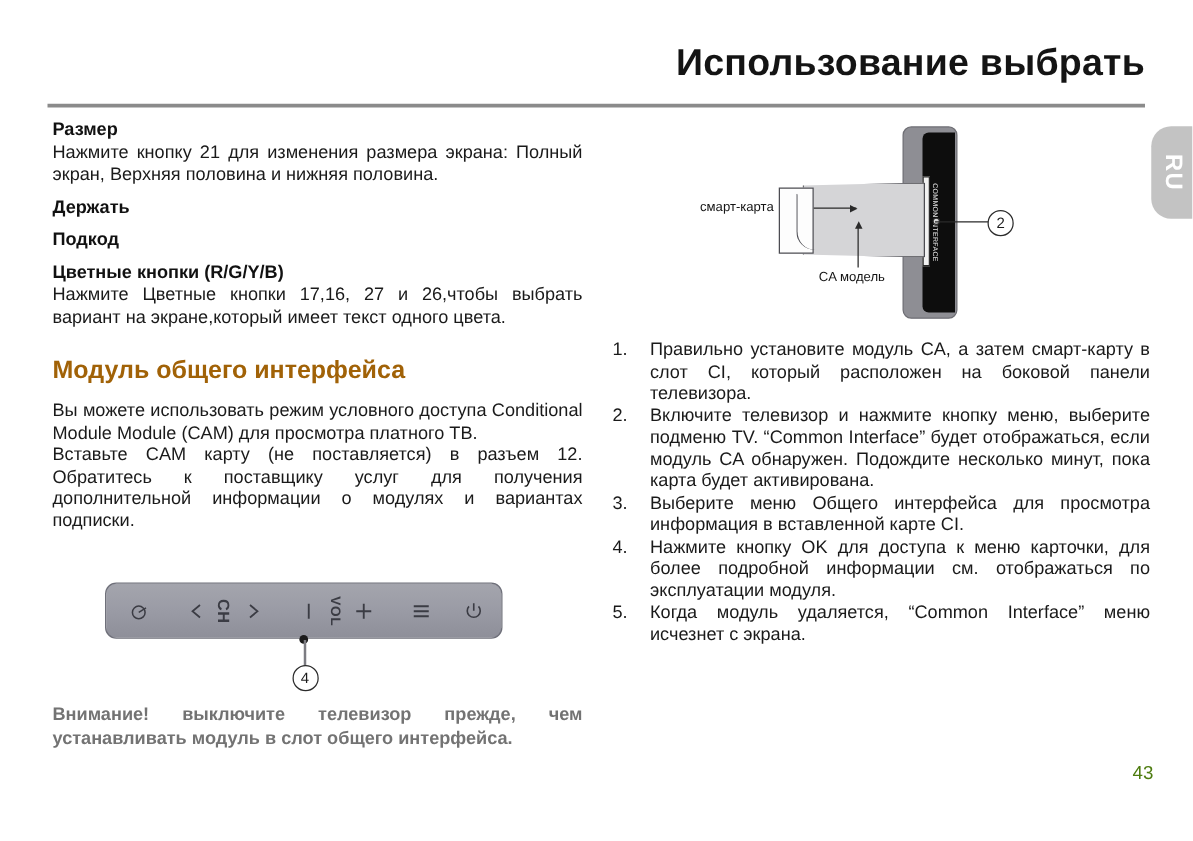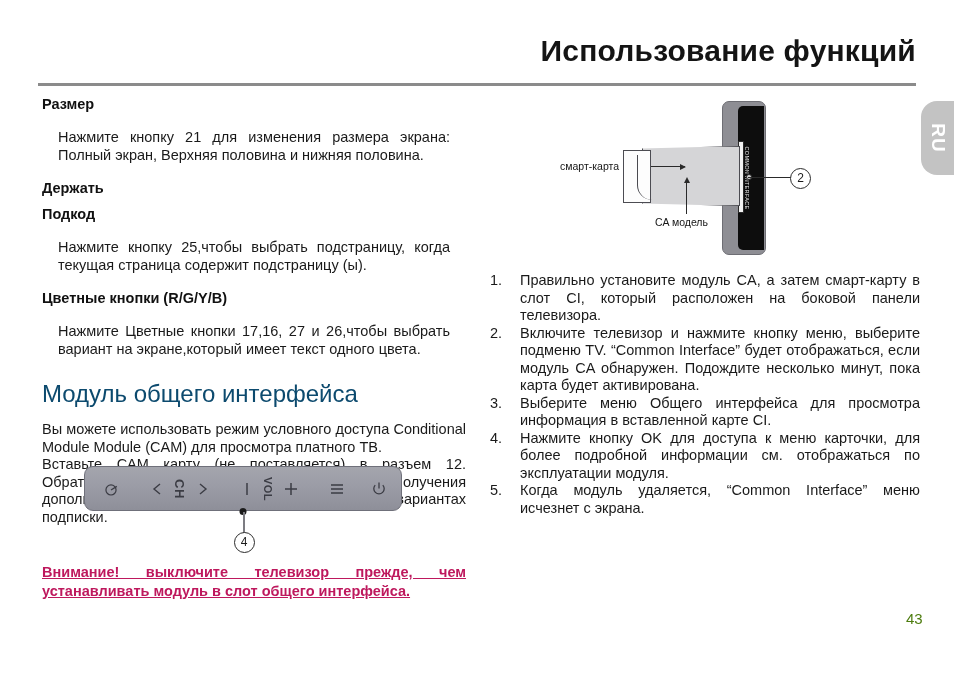--- a/index.html
+++ b/index.html
@@ -77,54 +77,53 @@
   .sub-head {
     font-size: 14.5px;
     font-weight: bold;
     line-height: 17px;
     margin: 0 0 1px 0;
     color: #111;
   }
   .body-text {
     font-size: 14.5px;
     line-height: 17.5px;
-    margin: 16px;
+    margin: 0;
     text-align: justify;
     color: #1a1a1a;
   }
   .blk {
     margin-bottom: 9px;
   }
 
   .section-title {
-    font-size: 24px;
-    font-weight: normal;
+    font-size: 20px;
+    font-weight: bold;
     margin: 22px 0 13px 0;
-    color: #0c4a6e;
+    color: #a16207;
   }
 
   .para {
     font-size: 14.5px;
     line-height: 17.5px;
     text-align: justify;
     margin: 0;
   }
   .para + .para { margin-top: 0; }
 
   .warning {
     position: absolute;
     left: 42px;
     top: 563px;
     width: 424px;
     font-size: 14.5px;
     font-weight: bold;
     line-height: 19px;
     text-align: justify;
-    color: #be185d;
-    text-decoration: underline;
+    color: #737373;
   }
 
   
   .num-list {
     position: absolute;
     left: 490px;
     top: 272px;
     width: 430px;
   }
   .num-item {
@@ -388,42 +387,41 @@
     left: 906px;
     top: 610px;
     font-size: 15px;
     color: #4d7c0f;
   }
 </style>
 </head>
 <body>
 
 <div class="page-header">
-  <div class="page-title">Использование функций</div>
+  <div class="page-title">Использование выбрать</div>
   <div class="header-rule"></div>
 </div>
 
 <div class="ru-tab">
   <span class="ru-tab-label">RU</span>
 </div>
 
 <div class="col-left">
 
   <div class="blk">
     <div class="sub-head">Размер</div>
     <p class="body-text">Нажмите кнопку 21 для изменения размера экрана: Полный экран, Верхняя половина и нижняя половина.</p>
   </div>
 
   <div class="blk">
     <div class="sub-head">Держать</div>
   </div>
 
   <div class="blk">
     <div class="sub-head">Подкод</div>
-    <p class="body-text">Нажмите кнопку 25,чтобы выбрать подстраницу, когда текущая страница содержит подстраницу (ы).</p>
   </div>
 
   <div class="blk">
     <div class="sub-head">Цветные кнопки (R/G/Y/B)</div>
     <p class="body-text">Нажмите Цветные кнопки 17,16, 27 и 26,чтобы выбрать вариант на экране,который имеет текст одного цвета.</p>
   </div>
 
   <h2 class="section-title">Модуль общего интерфейса</h2>
 
   <p class="para">Вы можете использовать режим условного доступа Conditional Module Module (CAM) для просмотра платного ТВ.</p>

